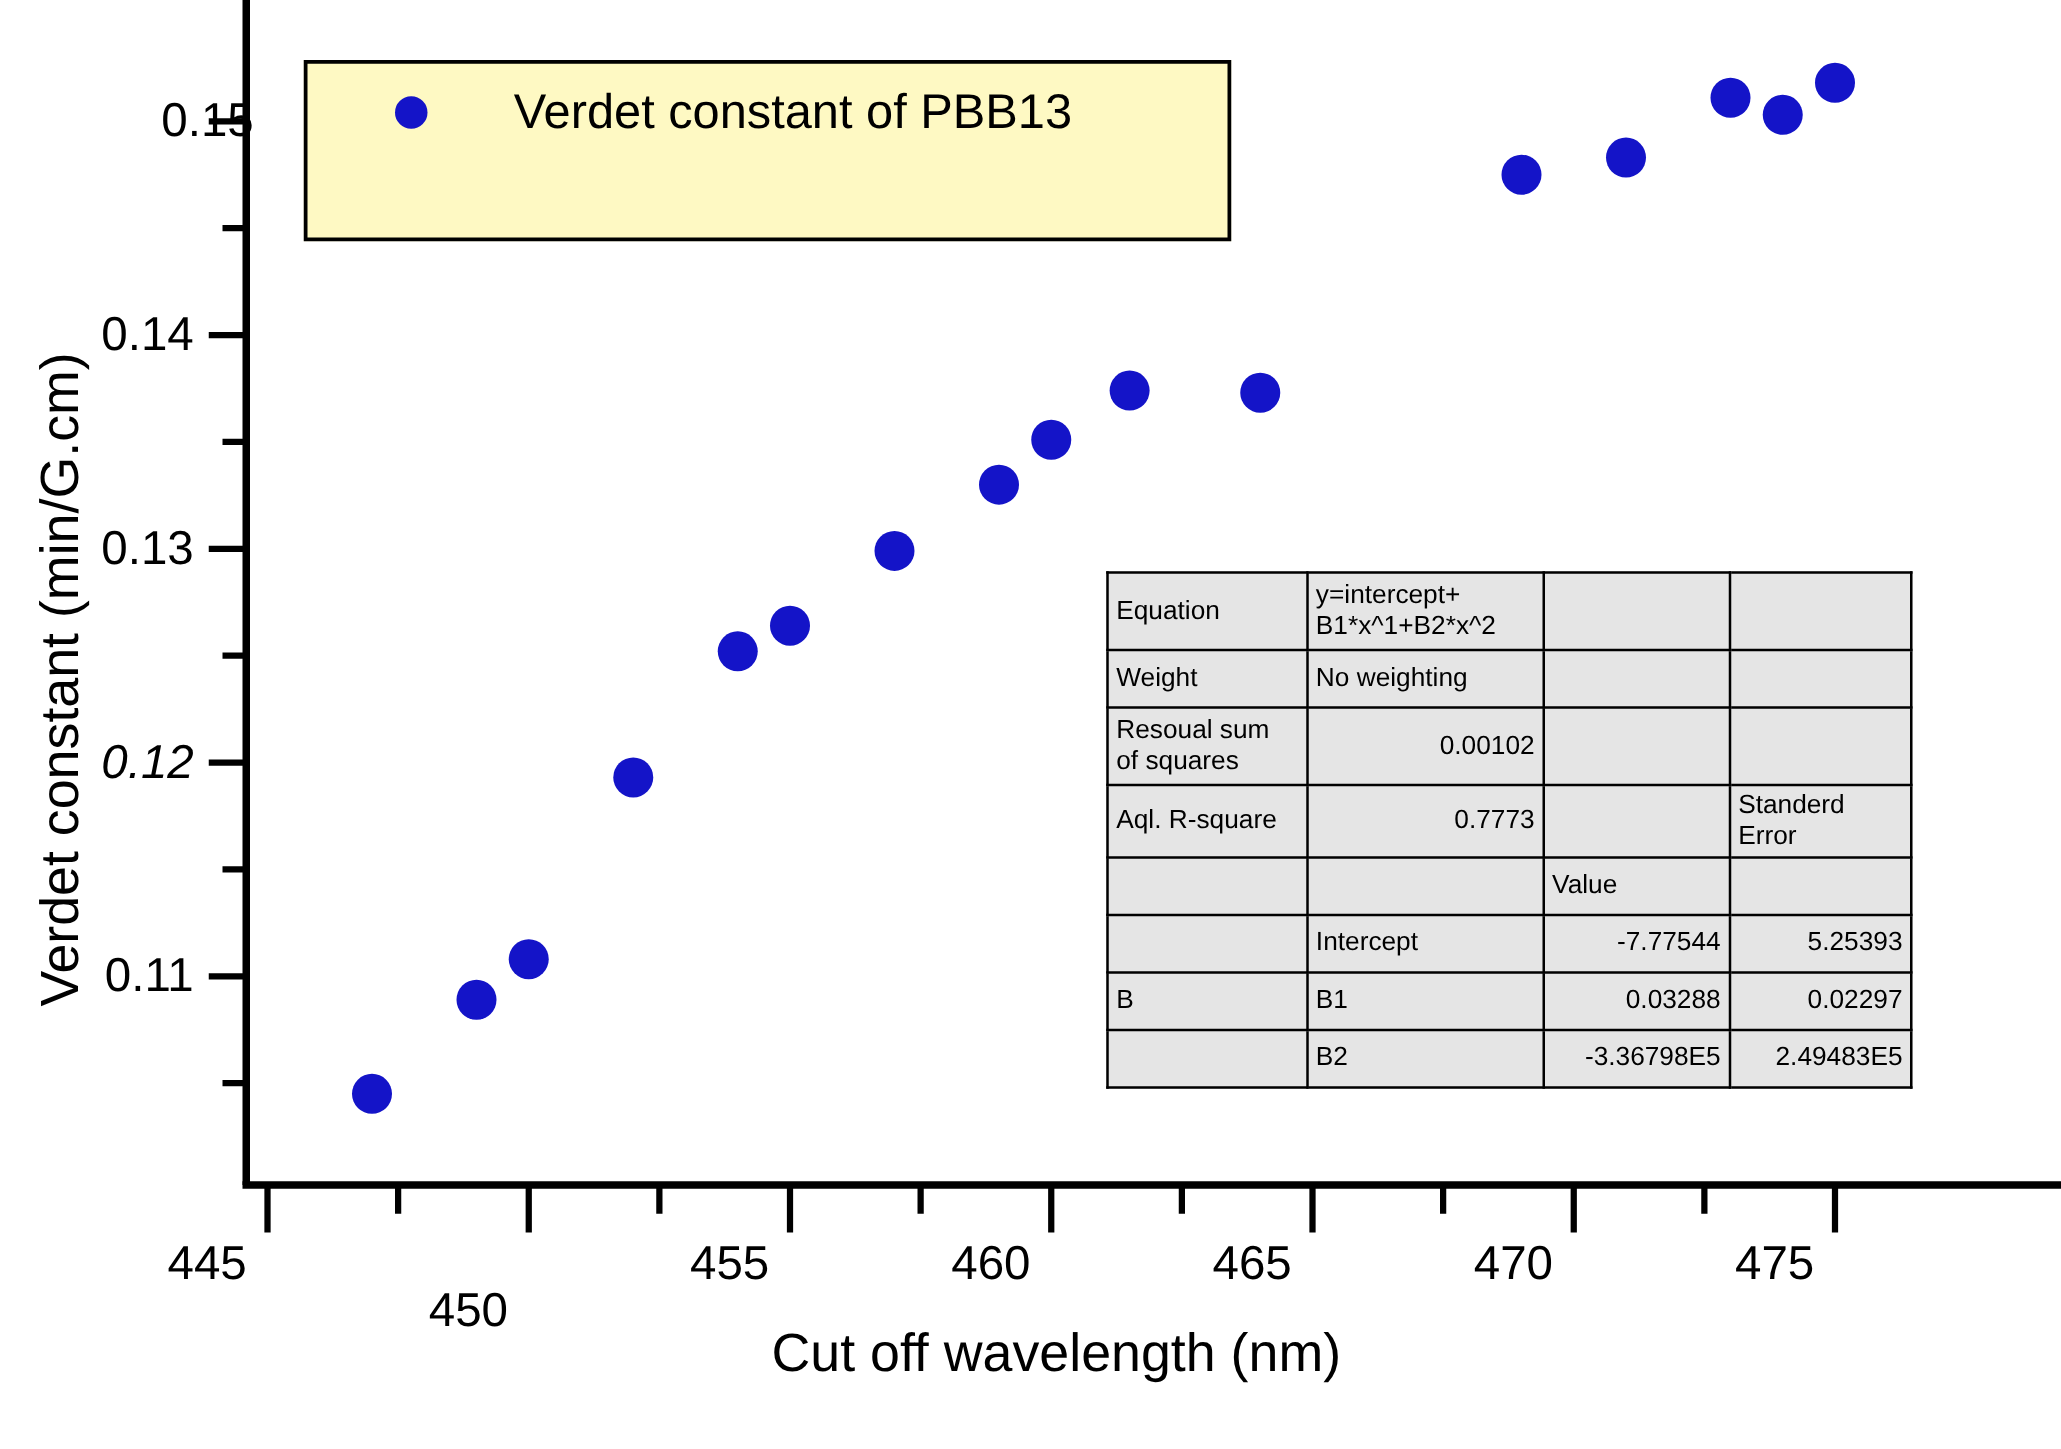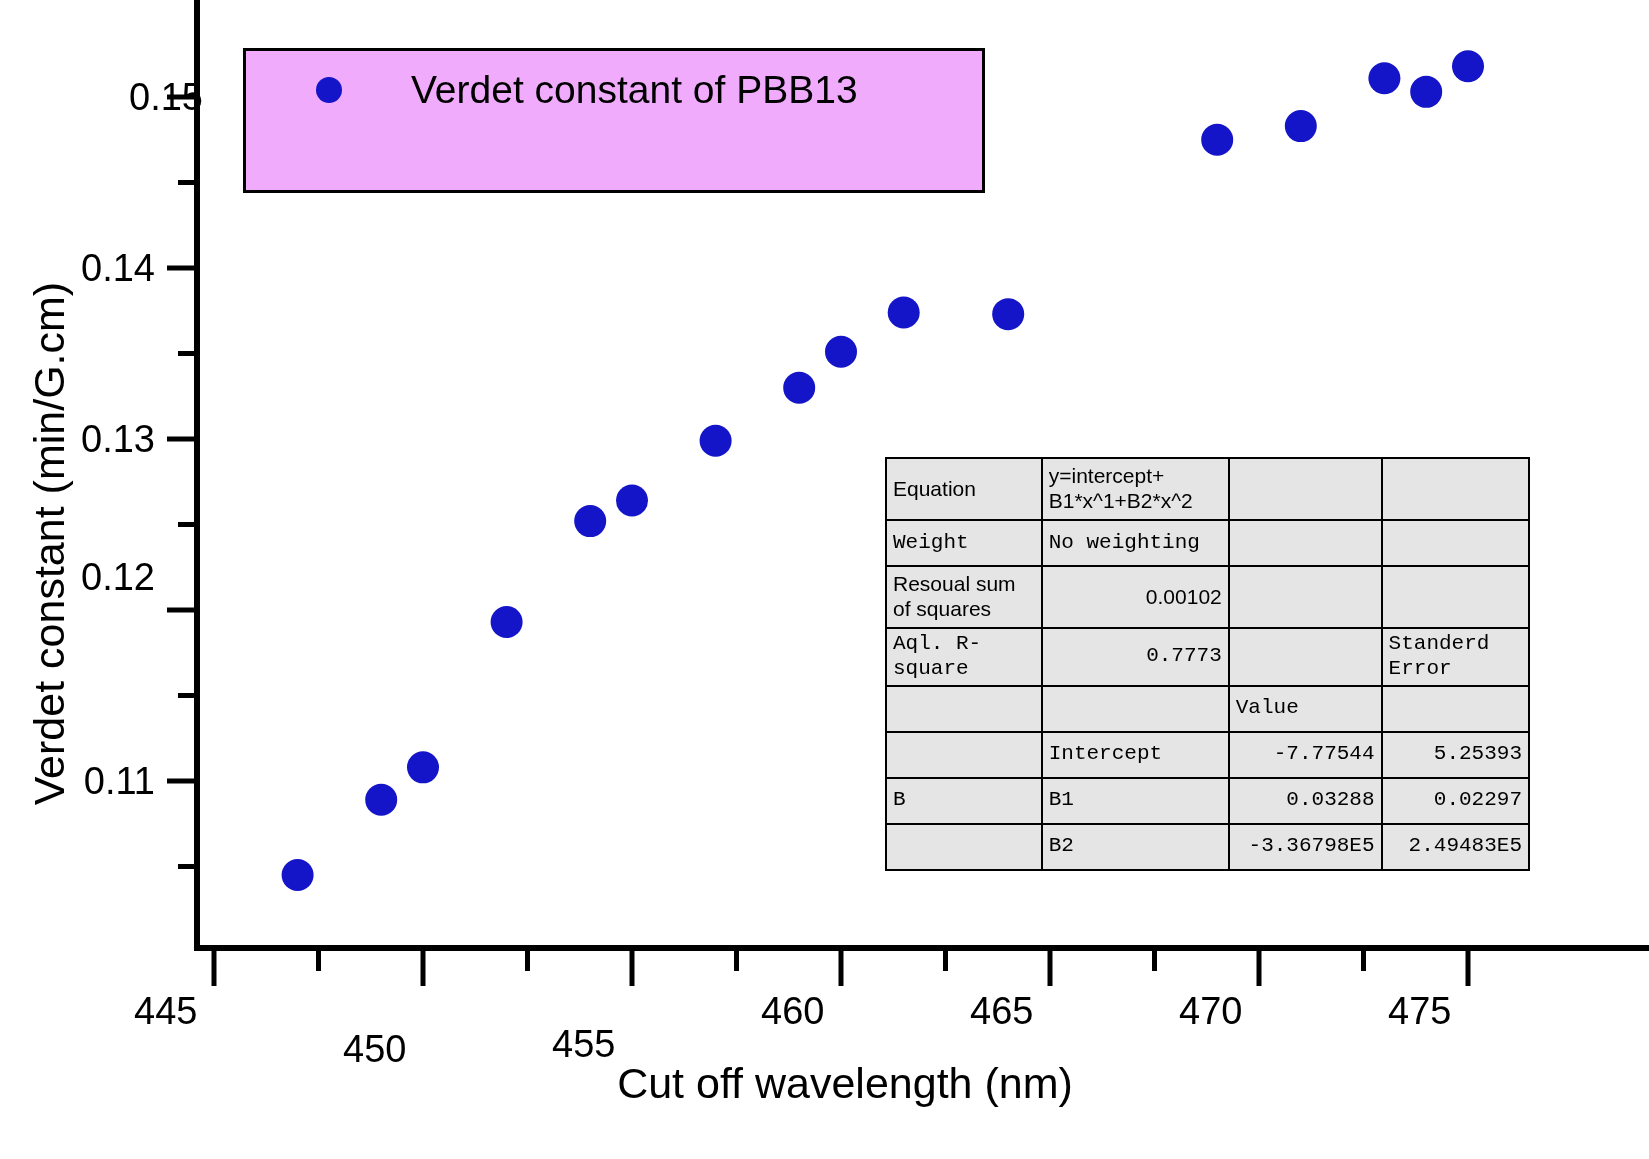--- a/index.html
+++ b/index.html
@@ -68,21 +68,21 @@
   }
 
   
   #legend {
     position: absolute;
     left: 243px;
     top: 48px;
     width: 742px;
     height: 145px;
     border: 3px solid #000000;
-    background: #f0abfc;
+    background: #fef9c3;
     box-sizing: border-box;
   }
   .legend-row {
     position: absolute;
     left: 0;
     width: 100%;
     height: 70px;
     display: flex;
     align-items: center;
   }
@@ -126,21 +126,21 @@
     padding: 3px 6px;
     vertical-align: middle;
     line-height: 1.18;
   }
   #stats-table .c-label { width: 170px; }
   #stats-table .c-param { width: 187px; }
   #stats-table .c-value { width: 145px; margin-left: 27px; }
   #stats-table .c-err   { width: 143px; }
   .num { text-align: right; }
   .tall { height: 54px; }
-  .mid  { height: 38px; font-family: Liberation Mono, monospace; }
+  .mid  { height: 38px; }
 </style>
 </head>
 <body>
 
 <div id="page">
 
   <div id="y-axis-title">Verdet constant (min/G.cm)</div>
 
   <div id="x-axis-title">Cut off wavelength (nm)</div>
 
@@ -191,30 +191,30 @@
         <circle cx="1217.20" cy="139.75" r="16" fill="#1414c8"></circle>
         <circle cx="1300.80" cy="126.07" r="16" fill="#1414c8"></circle>
         <circle cx="1384.40" cy="78.19" r="16" fill="#1414c8"></circle>
         <circle cx="1426.20" cy="91.87" r="16" fill="#1414c8"></circle>
         <circle cx="1468.00" cy="66.22" r="16" fill="#1414c8"></circle>
       </g>
   </svg>
 
   <div id="y-tick-labels">
       <div class="ytick-label" style="top: 762px; width: 155px; left: 0px;">0.11</div>
-      <div class="ytick-label" style="top: 558px; width: 155px; left: 0px;">0.12</div>
+      <div class="ytick-label" style="top: 591px; width: 155px; left: 0px; font-style: italic;">0.12</div>
       <div class="ytick-label" style="top: 420px; width: 155px; left: 0px;">0.13</div>
       <div class="ytick-label" style="top: 249px; width: 155px; left: 0px;">0.14</div>
       <div class="ytick-label" style="top: 78px; width: 155px; left: 0px; padding-left: 48px;">0.15</div>
     </div>
 
   <div id="x-tick-labels">
       <div class="xtick-label" style="left: 214px; top: 992px;">445</div>
       <div class="xtick-label" style="left: 423px; top: 992px; margin-top: 38px;">450</div>
-      <div class="xtick-label" style="left: 632px; top: 992px; margin-top: 33px;">455</div>
+      <div class="xtick-label" style="left: 632px; top: 992px;">455</div>
       <div class="xtick-label" style="left: 841px; top: 992px;">460</div>
       <div class="xtick-label" style="left: 1050px; top: 992px;">465</div>
       <div class="xtick-label" style="left: 1259px; top: 992px;">470</div>
       <div class="xtick-label" style="left: 1468px; top: 992px;">475</div>
     </div>
 
   <div id="legend">
     <div class="legend-row" id="legend-row-marker">
       <span class="legend-key">
         <span class="legend-dot"></span>

